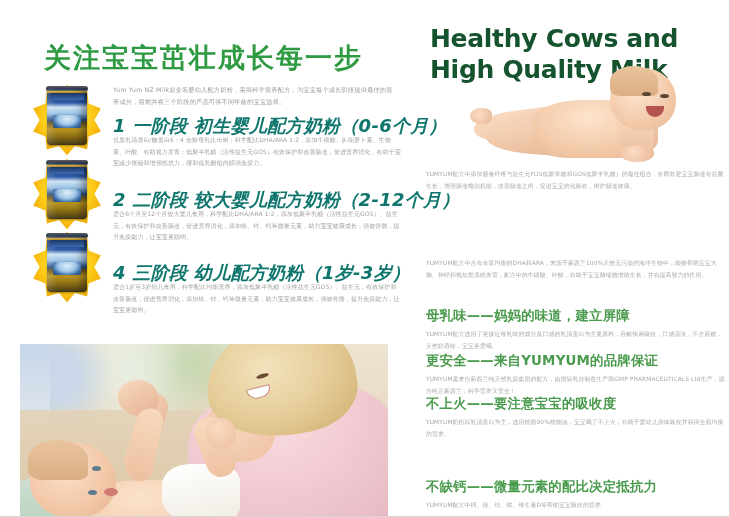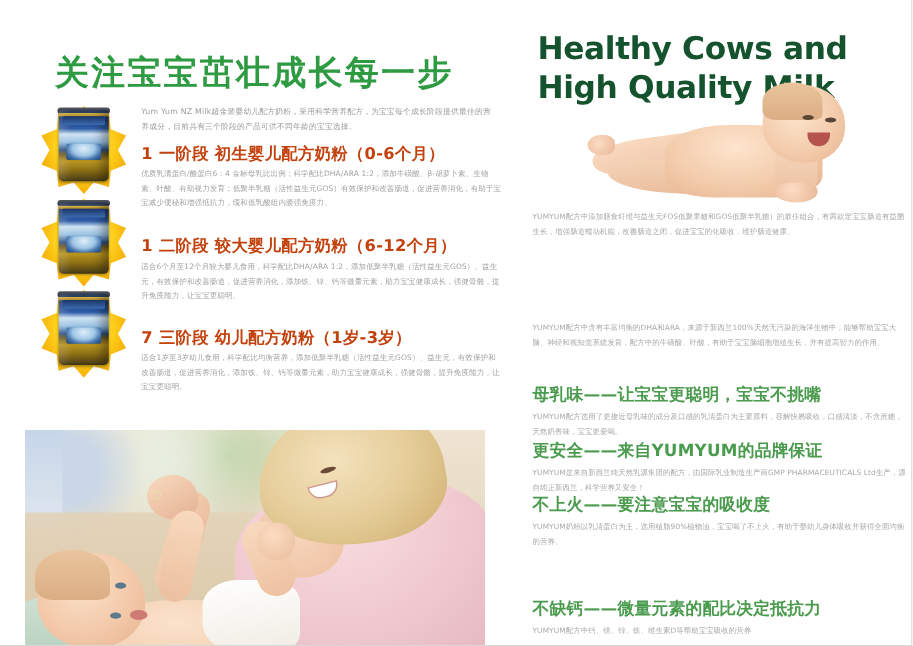--- a/index.html
+++ b/index.html
@@ -118,25 +118,26 @@
     width: 42px;
     height: 5px;
     border-radius: 3px;
     background: linear-gradient(180deg,#555a63,#2c2f36);
   }
 
   .stage-head {
     position: absolute;
     left: 113px;
     top: 36px;
-    font-size: 13px;
+    font-size: 18px;
     font-weight: bold;
-    color: #c2410c;
+    color: #0f766e;
     white-space: nowrap;
     letter-spacing: .3px;
+    font-style: italic;
   }
   .stage-body {
     position: absolute;
     left: 113px;
     top: 56px;
     width: 288px;
     font-size: 6px;
     line-height: 1.95;
     color: #a2a2a2;
     letter-spacing: 0.1px;
@@ -413,40 +414,40 @@
               <stop offset="0%" stop-color="#ffe97a"></stop>
               <stop offset="55%" stop-color="#ffd21e"></stop>
               <stop offset="100%" stop-color="#f0a400"></stop>
             </radialGradient>
           </defs>
           <polygon fill="url(#sb2)" points="50,1 61,14 78,9 80,27 97,34 88,50 97,66 80,73 78,91 61,86 50,99 39,86 22,91 20,73 3,66 12,50 3,34 20,27 22,9 39,14"></polygon>
         </svg>
         <div class="can-lid"></div>
         <div class="can"></div>
       </div>
-      <div class="stage-head">1 二阶段 较大婴儿配方奶粉（6-12个月）</div>
+      <div class="stage-head">2 二阶段 较大婴儿配方奶粉（2-12个月）</div>
       <div class="stage-body">适合6个月至12个月较大婴儿食用，科学配比DHA/ARA 1:2，添加低聚半乳糖（活性益生元GOS）、益生元，有效保护和改善肠道，促进营养消化，添加铁、锌、钙等微量元素，助力宝宝健康成长，强健骨骼，提升免疫能力，让宝宝更聪明。</div>
     </div>
 
     <div class="product-row r3">
       <div class="can-badge">
         <svg class="starburst" viewBox="0 0 100 100">
           <defs>
             <radialGradient id="sb3" cx="50%" cy="45%" r="60%">
               <stop offset="0%" stop-color="#ffe97a"></stop>
               <stop offset="55%" stop-color="#ffd21e"></stop>
               <stop offset="100%" stop-color="#f0a400"></stop>
             </radialGradient>
           </defs>
           <polygon fill="url(#sb3)" points="50,1 61,14 78,9 80,27 97,34 88,50 97,66 80,73 78,91 61,86 50,99 39,86 22,91 20,73 3,66 12,50 3,34 20,27 22,9 39,14"></polygon>
         </svg>
         <div class="can-lid"></div>
         <div class="can"></div>
       </div>
-      <div class="stage-head">7 三阶段 幼儿配方奶粉（1岁-3岁）</div>
+      <div class="stage-head">4 三阶段 幼儿配方奶粉（1岁-3岁）</div>
       <div class="stage-body">适合1岁至3岁幼儿食用，科学配比均衡营养，添加低聚半乳糖（活性益生元GOS）、益生元，有效保护和改善肠道，促进营养消化，添加铁、锌、钙等微量元素，助力宝宝健康成长，强健骨骼，提升免疫能力，让宝宝更聪明。</div>
     </div>
 
     <div id="mom-photo">
       <div class="ph-bg"></div>
       <div class="ph-wall-left"></div>
       <div class="ph-floor"></div>
       <div class="ph-mat"></div>
       <div class="mom-shirt"></div>
       <div class="mom-neck"></div>
@@ -496,21 +497,21 @@
     <div class="feature" style="top:165px">
       <div class="feature-body">YUMYUM配方中添加膳食纤维与益生元FOS低聚果糖和GOS低聚半乳糖）的最佳组合，有两款定宝宝肠道有益菌生长，增强肠道蠕动机能，改善肠道之闭，促进宝宝的化吸收，维护肠道健康。</div>
     </div>
 
 
     <div class="feature" style="top:254px">
       <div class="feature-body">YUMYUM配方中含有丰富均衡的DHA和ARA，来源于新西兰100%天然无污染的海洋生物中，能够帮助宝宝大脑、神经和视知觉系统发育，配方中的牛磺酸、叶酸，有助于宝宝脑细胞增殖生长，并有提高智力的作用。</div>
     </div>
 
     <div class="feature" style="top:307px">
-      <div class="feature-head">母乳味——让宝宝更聪明，宝宝不挑嘴</div>
+      <div class="feature-head">母乳味——妈妈的味道，建立屏障</div>
       <div class="feature-body">YUMYUM配方选用了更接近母乳味的成分及口感的乳清蛋白为主要原料，容解快易吸收，口感清淡，不含蔗糖，天然奶香味，宝宝更爱喝。</div>
     </div>
 
     <div class="feature" style="top:352px">
       <div class="feature-head">更安全——来自YUMYUM的品牌保证</div>
       <div class="feature-body">YUMYUM是来自新西兰纯天然乳源集团的配方，由国际乳业制造生产商GMP PHARMACEUTICALS Ltd生产，源自纯正新西兰，科学营养又安全！</div>
     </div>
 
     <div class="feature" style="top:395px">
       <div class="feature-head">不上火——要注意宝宝的吸收度</div>

